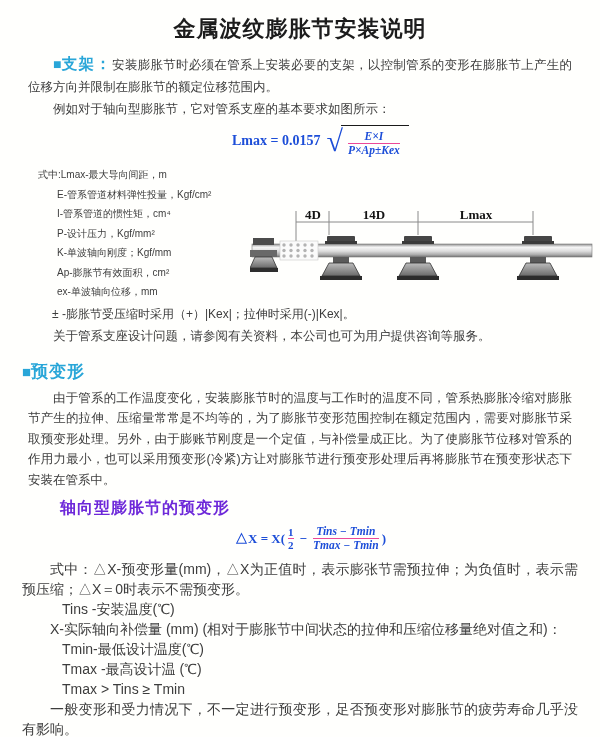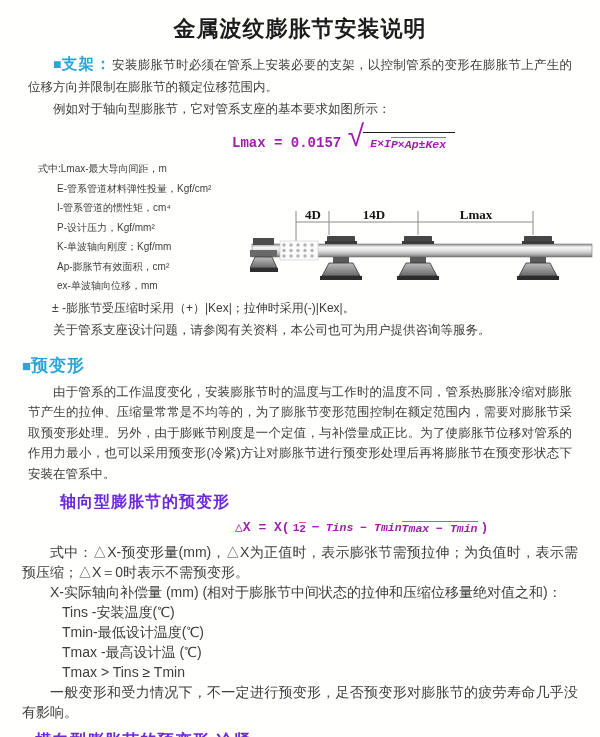--- a/index.html
+++ b/index.html
@@ -18,25 +18,25 @@
   .para{margin:0 28px;font-size:12.5px;line-height:22px;text-align:justify;}
   .indent{text-indent:2em;}
   .p-support{margin-top:9px;}
   .sec-label{
     color:#29a6d8;font-size:15.5px;font-weight:bold;letter-spacing:1px;
   }
   .sq{font-size:14px;letter-spacing:0;}
 
   
   .formula{
-    display:flex;align-items:flex-end;
-    font-family:Liberation Mono, monospace;font-weight:bold;color:#a21caf;
+    display:flex;align-items:center;
+    font-family:Liberation Serif, serif;font-weight:bold;color:#1d4ed8;
     font-size:14px;
   }
-  .frac{display:inline-flex;flex-direction:row;text-align:center;
+  .frac{display:inline-flex;flex-direction:column;text-align:center;
     font-size:11.5px;line-height:13px;padding:0 3px;font-style:italic;}
   .frac .den{border-top:1px solid #ec4899;}
   .frac.small{font-style:normal;font-size:11px;line-height:12px;}
   .radical{font-size:30px;font-weight:normal;line-height:26px;margin:0 -2px 0 6px;}
   .sqrt-body{border-top:1.6px solid #1a1a1a;padding:2px 6px 0 4px;}
   .op{margin:0 3px;}
   .formula1{margin:5px 0 0 232px;}
   .formula2{margin:6px 0 0 235px;font-size:13px;}
 
   
@@ -193,22 +193,22 @@
     <span class="op">−</span>
     <span class="frac">
       <span class="num">Tins − Tmin</span>
       <span class="den">Tmax − Tmin</span>
     </span>
     <span>)</span>
   </div>
 
   <div class="notes">
     <div class="note-line indent">式中：△X-预变形量(mm)，△X为正值时，表示膨张节需预拉伸；为负值时，表示需预压缩；△X＝0时表示不需预变形。</div>
+    <div class="note-line tline">Tins -安装温度(℃)</div>
     <div class="note-line indent">X-实际轴向补偿量 (mm) (相对于膨胀节中间状态的拉伸和压缩位移量绝对值之和)：</div>
-    <div class="note-line tline">Tins -安装温度(℃)</div>
     <div class="note-line tline">Tmin-最低设计温度(℃)</div>
     <div class="note-line tline">Tmax -最高设计温 (℃)</div>
     <div class="note-line tline">Tmax &gt; Tins ≥ Tmin</div>
     <div class="note-line indent">一般变形和受力情况下，不一定进行预变形，足否预变形对膨胀节的疲劳寿命几乎没有影响。</div>
   </div>
 
   <h3 class="sub-heading lateral">横向型膨胀节的预变形-冷紧</h3>
 
 </div>
 

